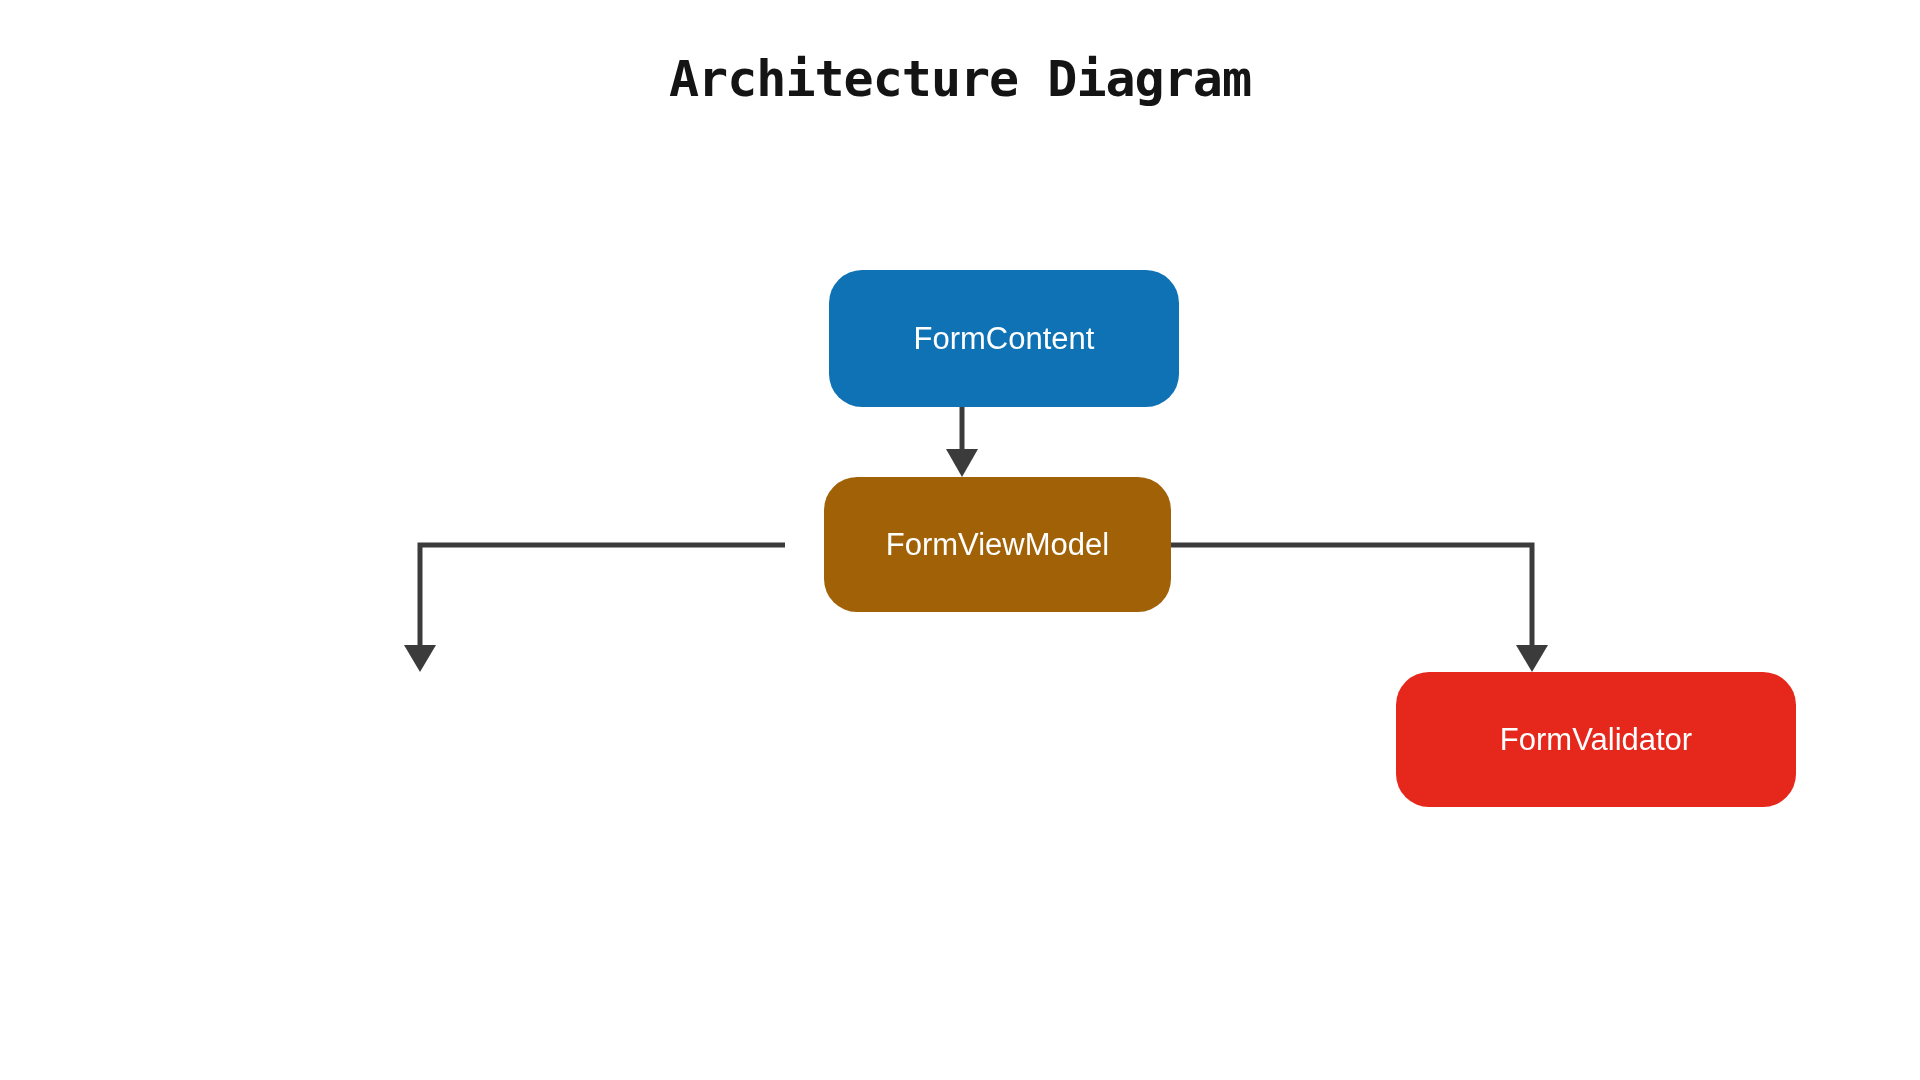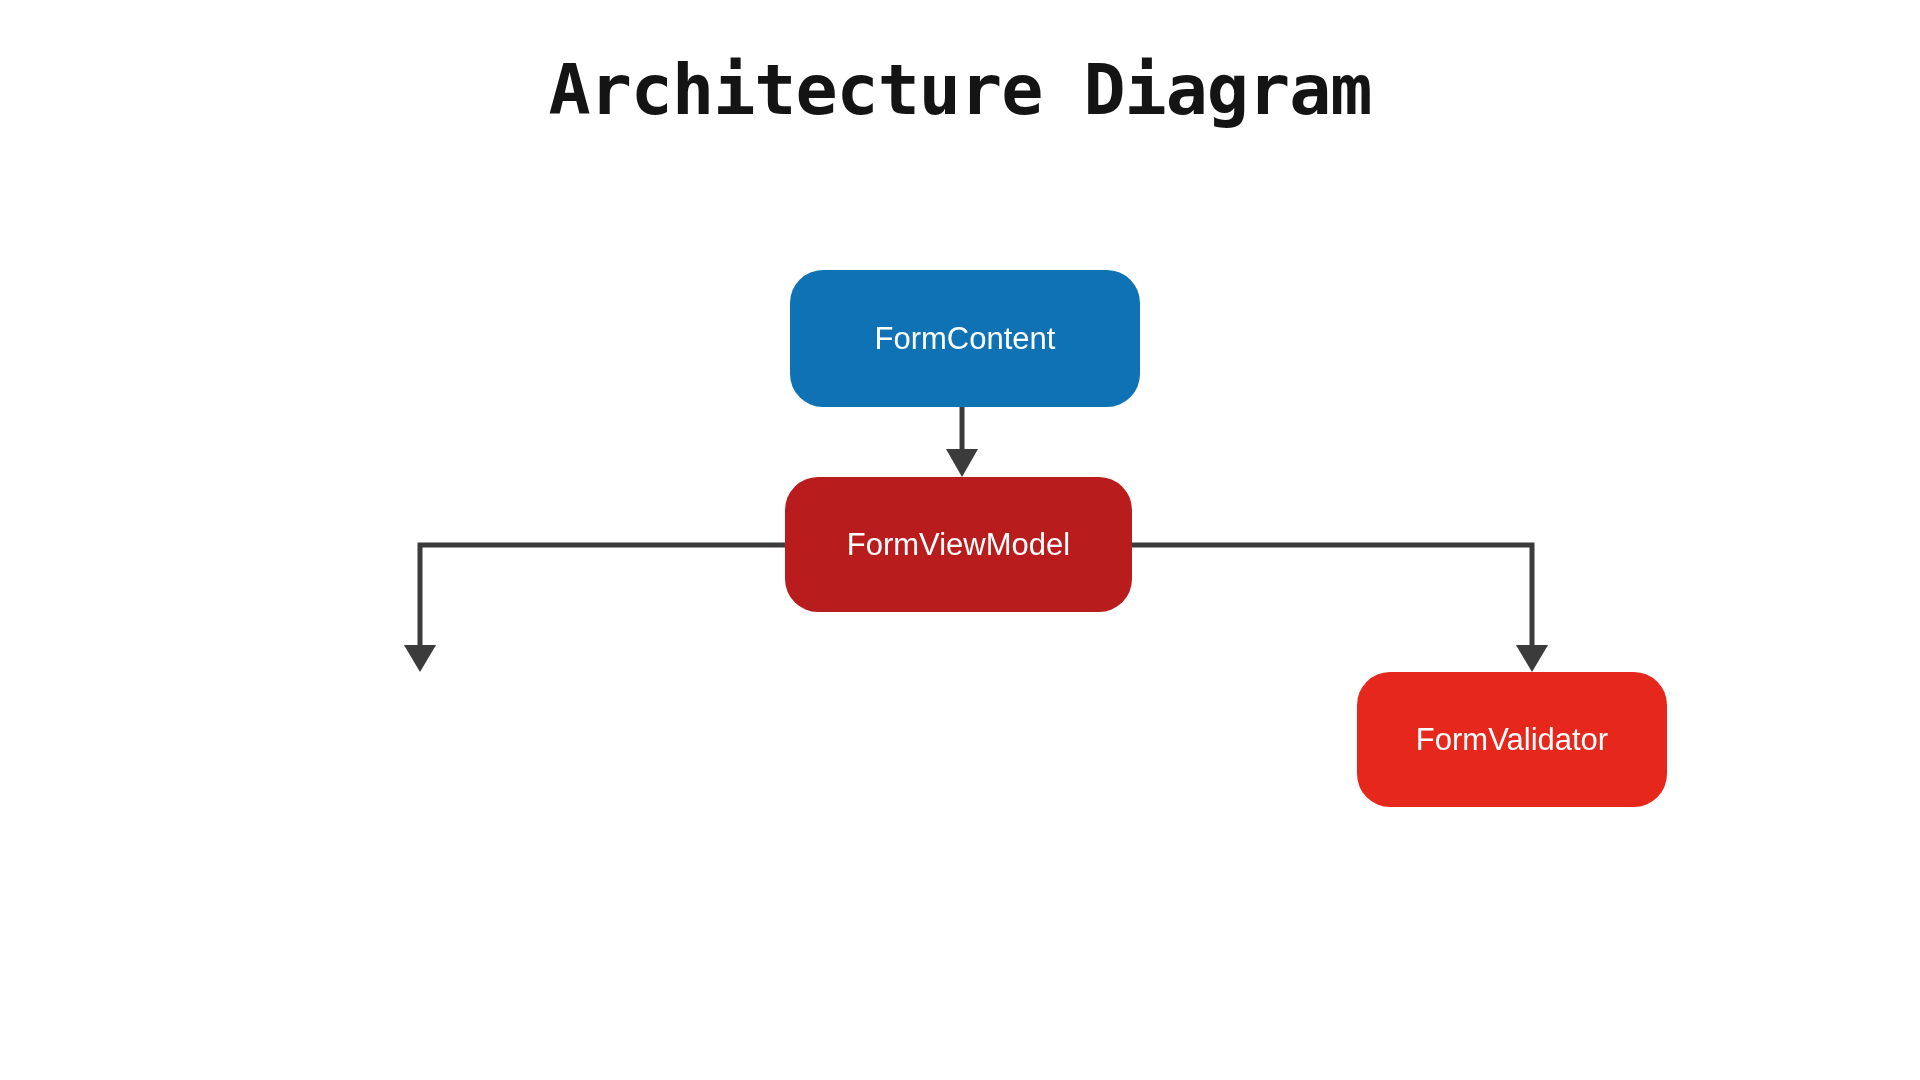--- a/index.html
+++ b/index.html
@@ -16,21 +16,21 @@
     width: 1920px;
     height: 1080px;
   }
   .page-title {
     position: absolute;
     top: 52px;
     left: 0;
     width: 1920px;
     text-align: center;
     font-family: "DejaVu Sans Mono", monospace;
-    font-size: 70px;
+    font-size: 50px;
     line-height: 1.1;
     color: #141414;
     letter-spacing: -1px;
     white-space: nowrap;
   }
   svg.connectors {
     position: absolute;
     inset: 0;
     width: 1920px;
     height: 1080px;
@@ -39,25 +39,26 @@
   .node {
     position: absolute;
     display: flex;
     align-items: center;
     justify-content: center;
     border-radius: 33px;
     color: #ffffff;
     font-size: 31px;
     line-height: 1;
     white-space: nowrap;
+    margin-left: 39px;
   }
   .node-form-content   { left: 790px;  top: 270px; width: 350px; height: 137px; }
   .node-form-view-model{ left: 785px;  top: 477px; width: 347px; height: 135px; }
   .node-form-navigator { left: 242px;  top: 672px; width: 353px; height: 135px; }
-  .node-form-validator { left: 1357px; top: 672px; width: 310px; height: 135px; }
+  .node-form-validator { left: 1357px; top: 672px; width: 400px; height: 135px; }
 </style>
 </head>
 <body>
 
 <div class="stage">
 
   <h1 class="page-title" style="color: rgb(20, 20, 20);">Architecture Diagram</h1>
 
   <svg class="connectors" viewBox="0 0 1920 1080" xmlns="http://www.w3.org/2000/svg">
 
@@ -74,21 +75,21 @@
     <g>
       <path d="M 1132 545 L 1532 545 L 1532 650" fill="none" stroke-width="5" stroke="#3b3b3b"></path>
       <polygon points="1516,645 1548,645 1532,672" stroke="none" fill="#3b3b3b"></polygon>
     </g>
   </svg>
 
   <div class="node node-form-content" style="background-color: rgb(14, 114, 181); color: rgb(255, 255, 255);">
     <span>FormContent</span>
   </div>
 
-  <div class="node node-form-view-model" style="background-color: #b91c1c; color: rgb(255, 255, 255); align-items: center;">
+  <div class="node node-form-view-model" style="background-color: #a16207; color: rgb(255, 255, 255); align-items: center;">
     <span>FormViewModel</span>
   </div>
 
 
   <div class="node node-form-validator" style="background-color: rgb(229, 39, 28); color: rgb(255, 255, 255);">
     <span>FormValidator</span>
   </div>
 
 </div>
 

